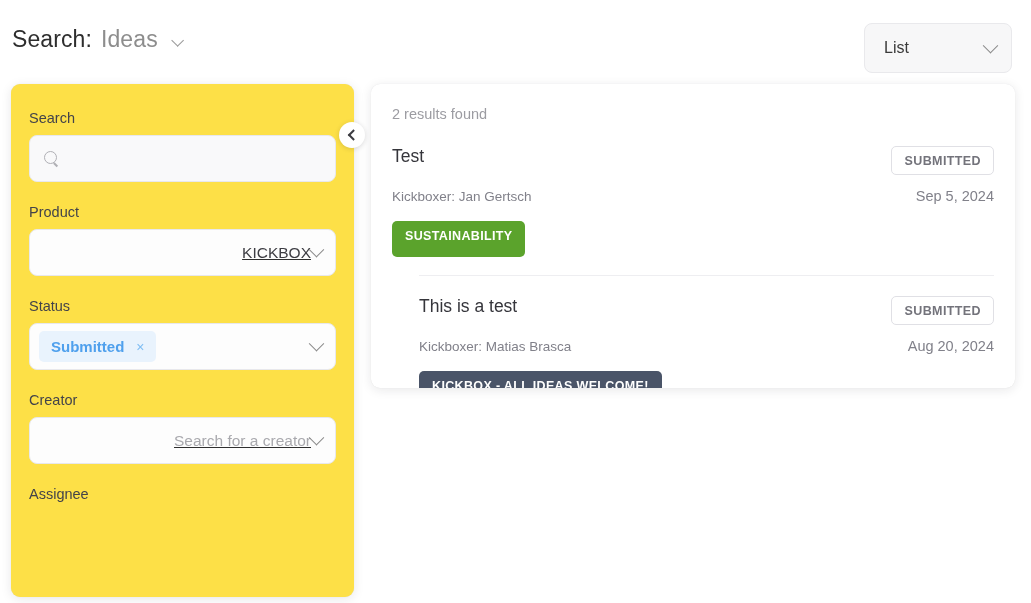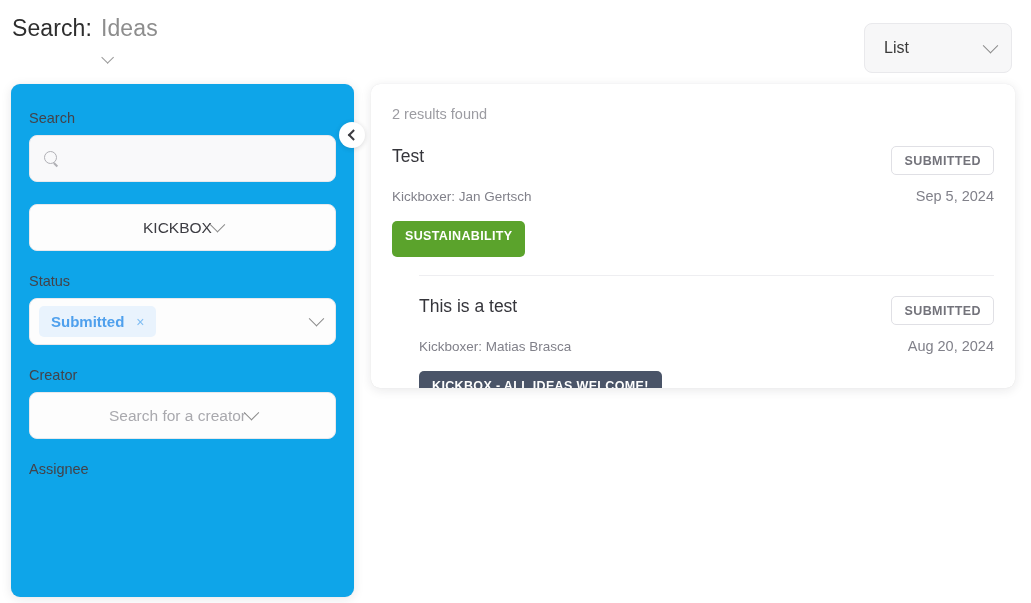--- a/index.html
+++ b/index.html
@@ -36,21 +36,20 @@
     letter-spacing: .1px;
   }
   .page-title .title-static { color: #2e2e2e; font-weight: 400; }
   .page-title .title-entity {
     color: #8d8d8d;
     font-weight: 400;
     display: inline-flex;
     align-items: baseline;
     gap: 13px;
     cursor: pointer;
-    flex-direction: column;
   }
   .title-chevron {
     display: inline-block;
     width: 9px; height: 9px;
     border-right: 1.6px solid #9a9a9a;
     border-bottom: 1.6px solid #9a9a9a;
     transform: rotate(45deg) translateY(-3px);
   }
 
   .view-select {
@@ -78,21 +77,21 @@
     flex: none;
   }
 
   
   .filters-card {
     position: absolute;
     left: 11px;
     top: 84px;
     width: 343px;
     height: 513px;
-    background: #0ea5e9;
+    background: #fde047;
     border-radius: 9px;
     box-shadow: 0 2px 11px rgba(30,30,40,.10), 0 0 1px rgba(0,0,0,.10);
     padding: 26px 18px 0 18px;
     overflow: hidden;
   }
 
   .field { margin-bottom: 22px; }
   .field-label {
     font-size: 14.5px;
     color: #43434a;
@@ -105,21 +104,21 @@
     width: 307px;
     height: 47px;
     border: 1px solid #e8e8ec;
     border-radius: 8px;
     display: flex;
     align-items: center;
     padding: 0 13px 0 14px;
     cursor: pointer;
   }
   .input-box { background: #f9f9fa; gap: 10px; }
-  .select-box { background: #fdfdfd; justify-content: center; }
+  .select-box { background: #fdfdfd; justify-content: flex-end; text-decoration: underline; }
 
   .placeholder { font-size: 15.5px; color: #a9a9ae; }
   .value-text { font-size: 15.5px; color: #3d3d43; }
 
   
   .search-icon {
     width: 15px; height: 15px;
     position: relative;
     flex: none;
   }
@@ -283,20 +282,21 @@
 <div class="filters-card">
 
   <div class="field">
     <span class="field-label">Search</span>
     <div class="input-box">
       <span class="search-icon"></span>
     </div>
   </div>
 
   <div class="field">
+    <span class="field-label">Product</span>
     <div class="select-box">
       <span class="value-text">KICKBOX</span>
       <i class="chev"></i>
     </div>
   </div>
 
   <div class="field">
     <span class="field-label">Status</span>
     <div class="chip-box">
       <span class="chip">

